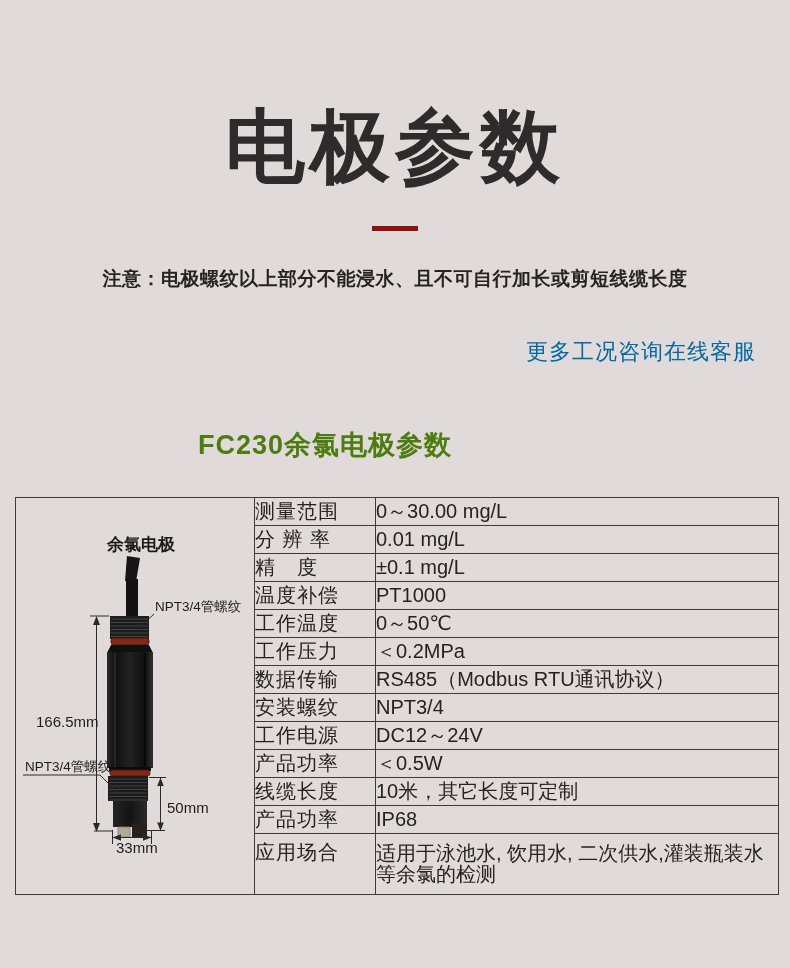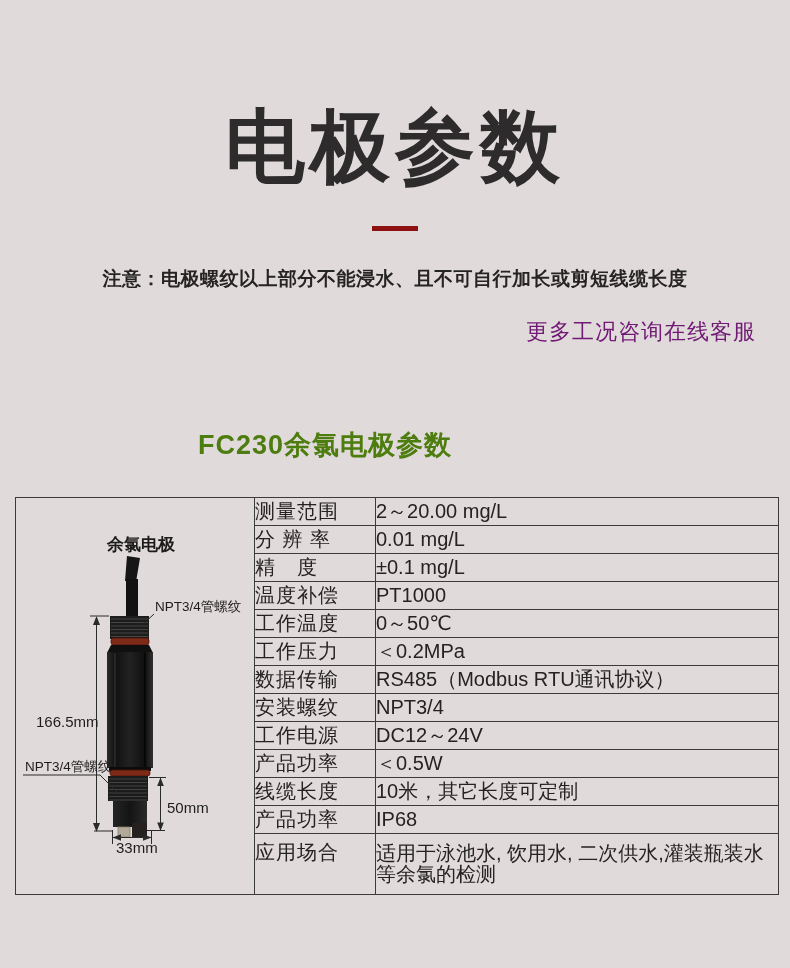--- a/index.html
+++ b/index.html
@@ -21,22 +21,22 @@
     position:absolute;top:226px;left:50%;transform:translateX(-50%);
     width:46px;height:5px;background:#8e1111;
   }
   .notice{
     position:absolute;top:266px;left:0;width:790px;
     text-align:center;
     font-size:19px;font-weight:700;color:#252323;
     letter-spacing:0.5px;
   }
   .consult{
-    position:absolute;top:317px;right:34px;
-    font-size:22px;color:#701a75;letter-spacing:1px;font-family:Liberation Serif, serif;
+    position:absolute;top:337px;right:34px;
+    font-size:22px;color:#0369a1;letter-spacing:1px;font-family:Liberation Serif, serif;
   }
   .subtitle{
     position:absolute;top:427px;left:0;width:650px;
     text-align:center;
     font-size:27px;font-weight:700;color:#4d7c0f;letter-spacing:1px;
   }
   table.spec{
     position:absolute;left:15px;top:497px;
     width:760px;
     border-collapse:collapse;
@@ -166,21 +166,21 @@
 
         <text x="139" y="95" font-size="13.5" fill="#1e1d1d">NPT3/4管螺纹</text>
         <line x1="138" y1="98" x2="125" y2="110" stroke="#2b2a2a" stroke-width="1"></line>
 
         <text x="9" y="255" font-size="13.5" fill="#1e1d1d">NPT3/4管螺纹</text>
         <line x1="7" y1="259" x2="84" y2="259" stroke="#2b2a2a" stroke-width="1"></line>
         <line x1="84" y1="259" x2="102" y2="277" stroke="#2b2a2a" stroke-width="1"></line>
       </svg>
     </td>
     <td class="label-cell">测量范围</td>
-    <td class="value-cell">2～20.00 mg/L</td>
+    <td class="value-cell">0～30.00 mg/L</td>
   </tr>
   <tr class="row-s">
     <td class="label-cell">分 辨 率</td>
     <td class="value-cell">0.01 mg/L</td>
   </tr>
   <tr class="row-s">
     <td class="label-cell">精　度</td>
     <td class="value-cell">±0.1 mg/L</td>
   </tr>
   <tr class="row-s">

